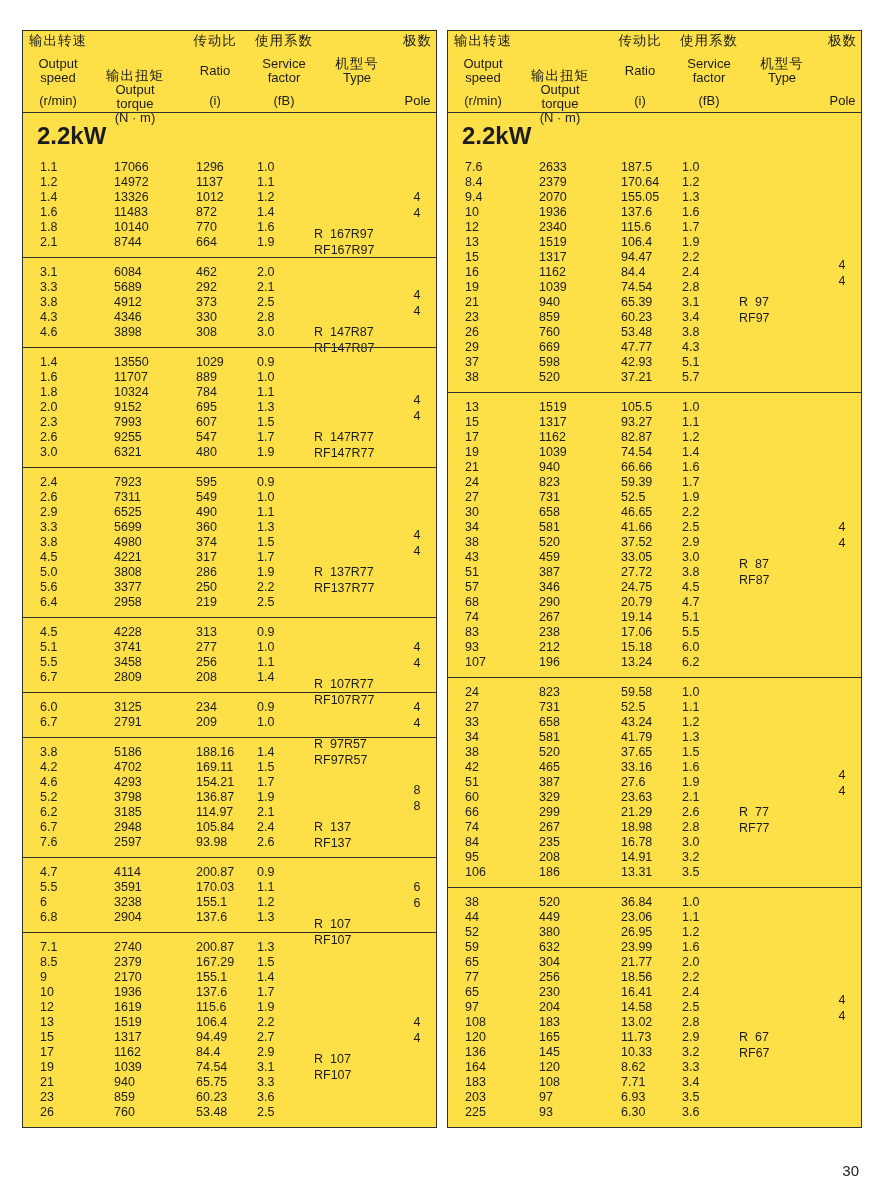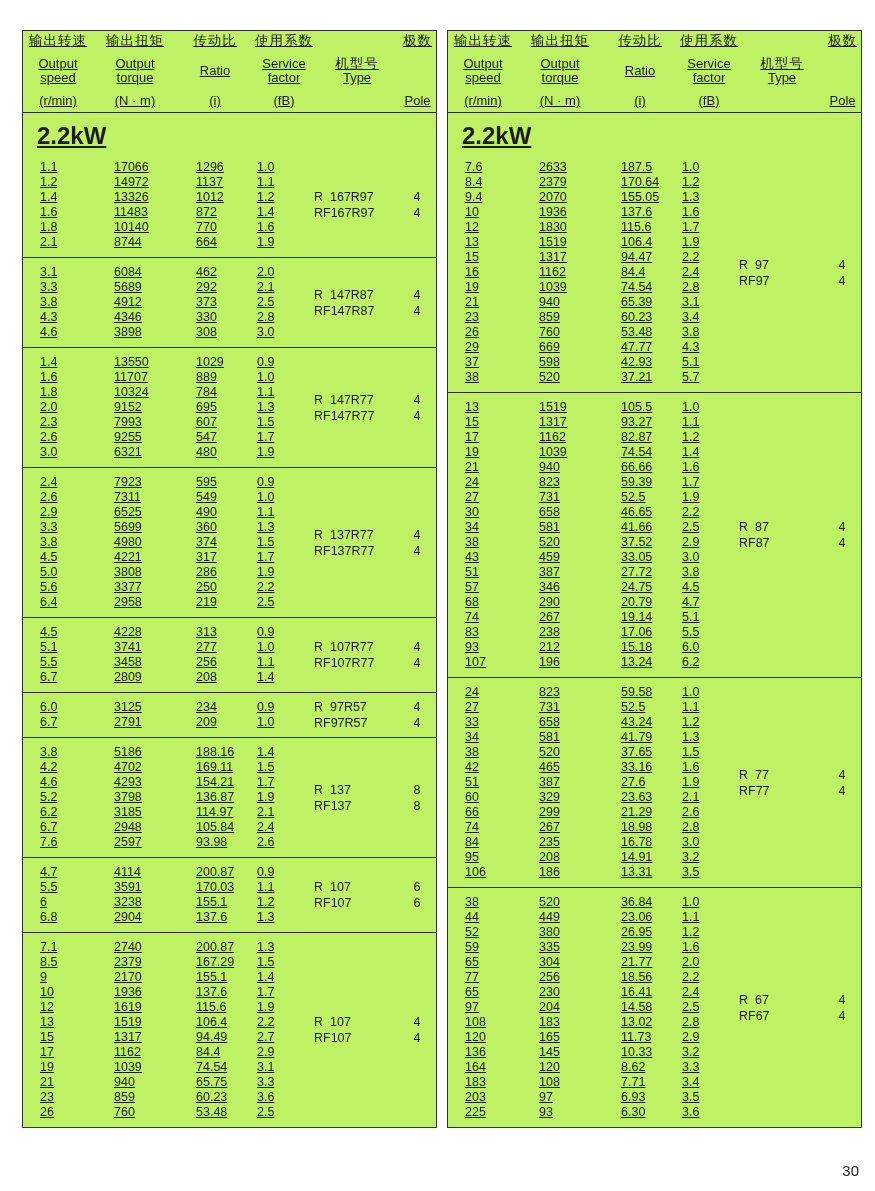--- a/index.html
+++ b/index.html
@@ -12,38 +12,37 @@
     box-sizing:border-box;
   }
   .panels{
     position:absolute;top:30px;left:22px;
     display:flex;gap:10px;align-items:flex-start;
   }
   .panel{
     width:413px;
     border:1px solid #2f2f2f;
     box-sizing:content-box;
-    background:#bef264;
-    text-decoration:underline;
+    background:#fde047;
   }
   .panel-header{
     display:flex;
     height:74px;
     padding:3px 0 4px 0;
     border-bottom:1px solid #2f2f2f;
   }
   .hcell{
     display:flex;flex-direction:column;justify-content:space-between;
     align-items:center;text-align:center;
     font-size:13px;line-height:14px;
   }
   .hcell .zh{font-size:13.5px;letter-spacing:1px;white-space:nowrap;}
   .hcell .en{display:flex;flex-direction:column;align-items:center;}
   .hcell .unit{white-space:nowrap;}
-  .hc0{width:70px;}.hc1{width:84px;}.hc2{width:76px;}.hc3{width:62px;}.hc4{width:84px;justify-content:center;}.hc5{width:37px;}
+  .hc0{width:70px;}.hc1{width:84px;margin-top:35px;}.hc2{width:76px;}.hc3{width:62px;}.hc4{width:84px;justify-content:center;}.hc5{width:37px;}
   .ptitle{
     font-size:24px;font-weight:bold;
     padding:9px 0 3px 14px;
   }
   .block{
     position:relative;
     padding:7px 0 7px 0;
   }
   .block + .block{border-top:1px solid #2f2f2f;}
   .row{display:flex;height:15px;line-height:15px;font-size:12.5px;}
@@ -51,21 +50,21 @@
   .c0{width:70px;padding-left:17px;box-sizing:border-box;}
   .c1{width:84px;padding-left:21px;box-sizing:border-box;}
   .c2{width:76px;padding-left:19px;box-sizing:border-box;}
   .c3{width:62px;padding-left:4px;box-sizing:border-box;}
   .typebox{
     position:absolute;right:2px;top:50%;
     transform:translateY(-50%);
     width:120px;
   }
   .typeline{display:flex;height:16px;line-height:16px;font-size:12.5px;}
-  .tlabel{flex:1;white-space:pre;}
+  .tlabel{flex:1;white-space:pre;margin-top:37px;}
   .tpole{width:34px;text-align:center;}
   .page-number{
     position:absolute;right:16px;bottom:12px;
     font-size:15px;color:#1c1c1c;
   }
 </style>
 </head>
 <body>
 
 <div class="page">
@@ -644,21 +643,21 @@
               <div class="c c3">1.3</div>
             </div>
             <div class="row">
               <div class="c c0">10</div>
               <div class="c c1">1936</div>
               <div class="c c2">137.6</div>
               <div class="c c3">1.6</div>
             </div>
             <div class="row">
               <div class="c c0">12</div>
-              <div class="c c1">1830</div>
+              <div class="c c1">2340</div>
               <div class="c c2">115.6</div>
               <div class="c c3">1.7</div>
             </div>
             <div class="row">
               <div class="c c0">13</div>
               <div class="c c1">1519</div>
               <div class="c c2">106.4</div>
               <div class="c c3">1.9</div>
             </div>
             <div class="row">
@@ -956,21 +955,21 @@
               <div class="c c3">1.1</div>
             </div>
             <div class="row">
               <div class="c c0">52</div>
               <div class="c c1">380</div>
               <div class="c c2">26.95</div>
               <div class="c c3">1.2</div>
             </div>
             <div class="row">
               <div class="c c0">59</div>
-              <div class="c c1">335</div>
+              <div class="c c1">632</div>
               <div class="c c2">23.99</div>
               <div class="c c3">1.6</div>
             </div>
             <div class="row">
               <div class="c c0">65</div>
               <div class="c c1">304</div>
               <div class="c c2">21.77</div>
               <div class="c c3">2.0</div>
             </div>
             <div class="row">

